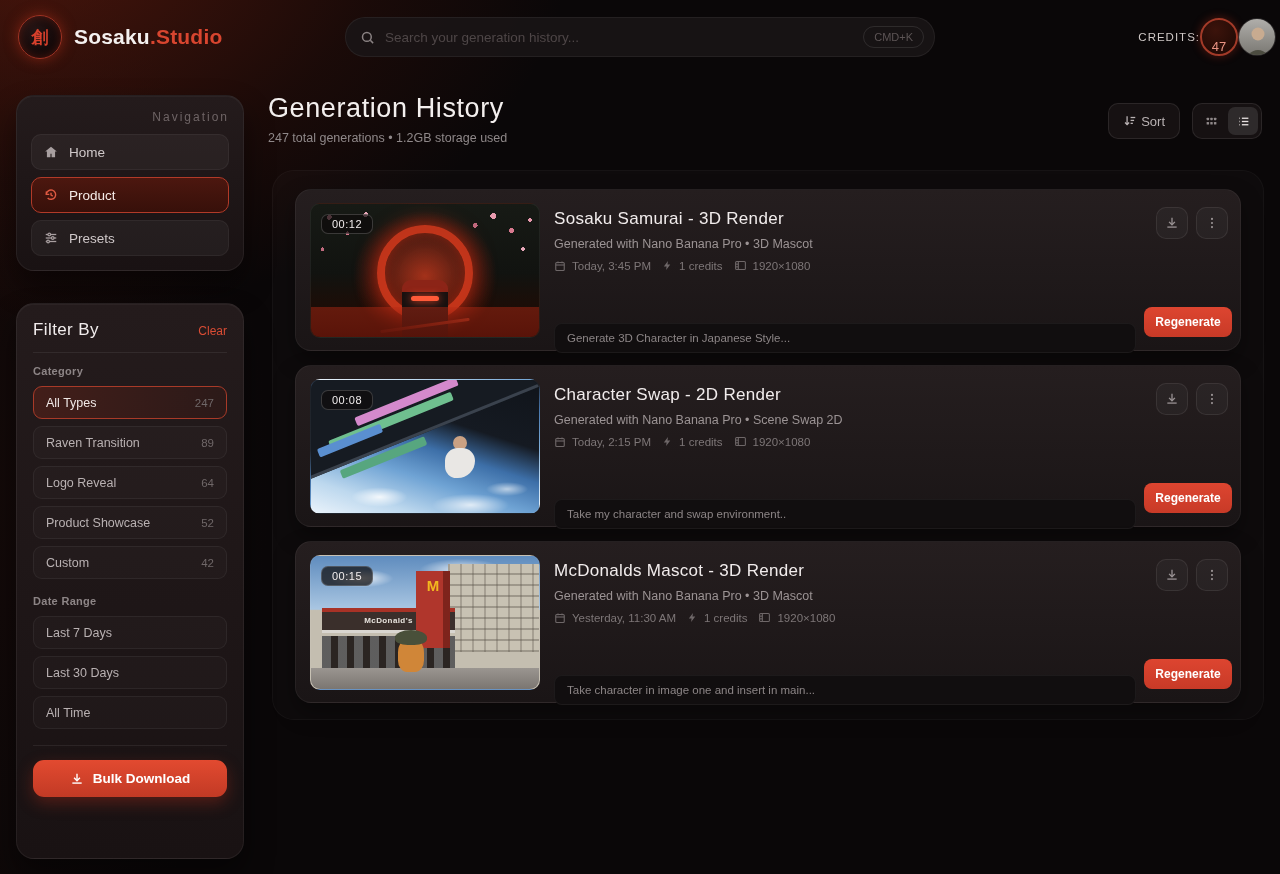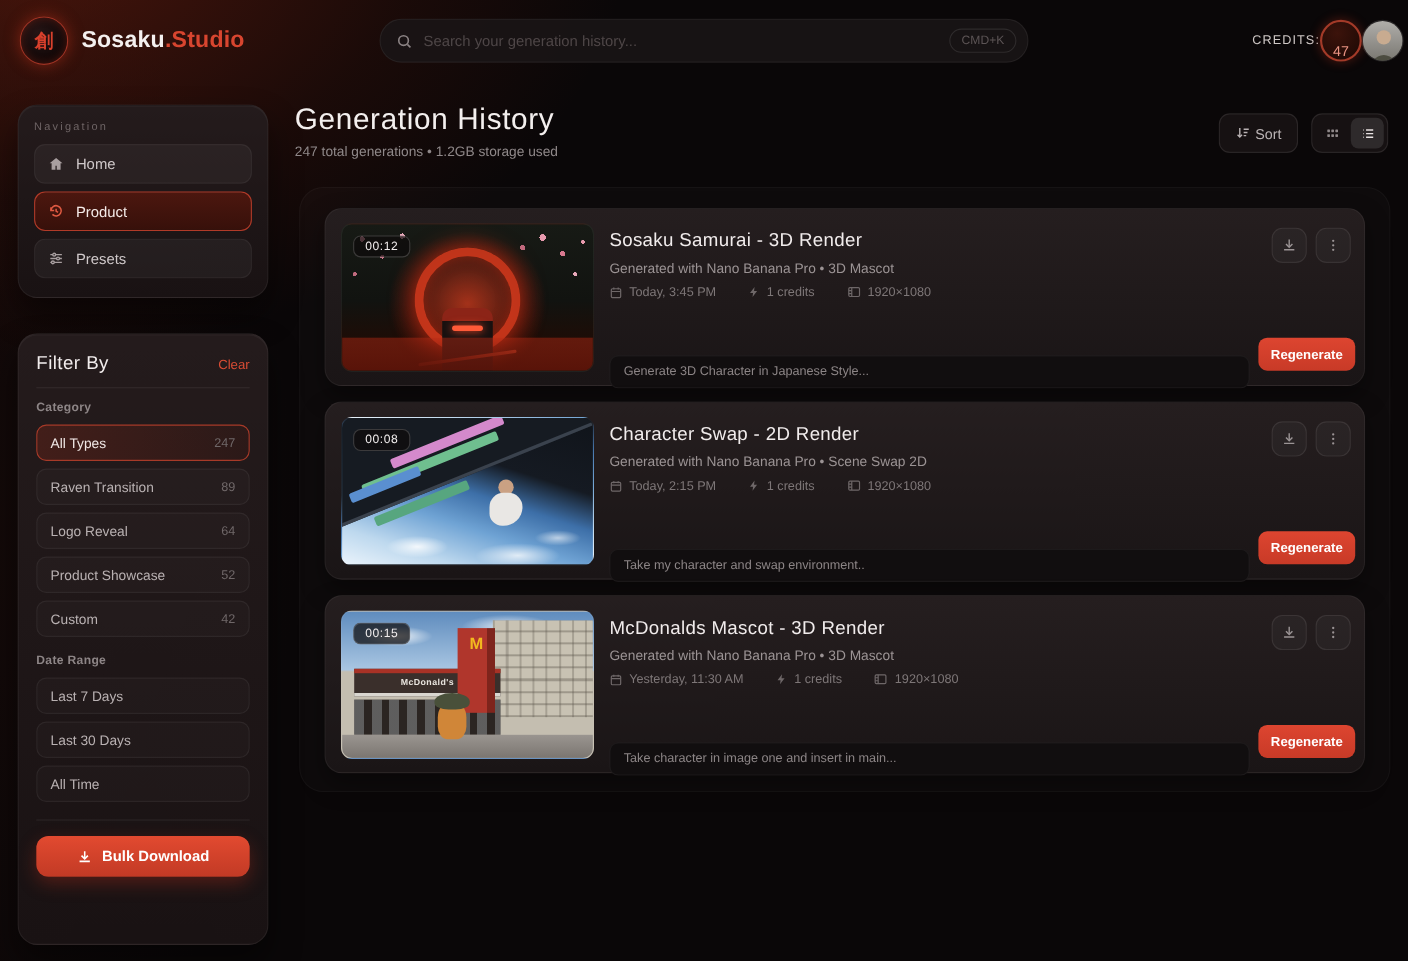--- a/index.html
+++ b/index.html
@@ -42,21 +42,21 @@
   }
   .avatar{ width:38px; height:38px; border-radius:50%; overflow:hidden; border:1px solid rgba(255,255,255,.12); }
   
   .panel{
     position:absolute; left:16px; width:228px; border-radius:18px;
     background:linear-gradient(180deg,#241b1c,#191213);
     border:1px solid rgba(255,255,255,.06);
     box-shadow:0 16px 30px rgba(0,0,0,.45), inset 0 1px 0 rgba(255,255,255,.04);
   }
   .nav-panel{ top:95px; height:176px; padding:12px 14px; }
-  .nav-title{ text-align:left; font-size:10px; letter-spacing:2px; color:#6e6465; margin:2px 0 10px; }
+  .nav-title{ text-align:right; font-size:12px; letter-spacing:2px; color:#6e6465; margin:2px 0 10px; }
   .nav-item{
     height:36px; border-radius:10px; display:flex; align-items:center; gap:11px; padding:0 12px;
     background:rgba(255,255,255,.045); border:1px solid rgba(255,255,255,.05);
     color:#cfc8c9; font-size:13.5px; margin-bottom:7px; cursor:pointer;
   }
   .nav-item .ni{ display:flex; color:#a89fa0; }
   .nav-item.active{
     background:linear-gradient(180deg,#4c170f,#37100a);
     border:1px solid #b23a28; color:#f5ebe8;
   }
@@ -111,21 +111,21 @@
     box-shadow:0 10px 22px rgba(0,0,0,.35);
   }
   .thumb{ position:absolute; left:14px; top:13px; width:230px; height:135px; border-radius:10px; overflow:hidden; cursor:pointer; border:1px solid rgba(255,255,255,.06); }
   .dur{
     position:absolute; top:10px; left:10px; z-index:5; padding:3px 10px; border-radius:7px;
     background:rgba(14,11,11,.72); border:1px solid rgba(255,255,255,.18);
     font-size:11px; color:#f1eded; letter-spacing:.5px;
   }
   .c-title{ position:absolute; left:258px; top:19px; font-size:17px; font-weight:500; letter-spacing:.3px; color:#f1ecec; }
   .c-sub{ position:absolute; left:258px; top:47px; font-size:12.5px; color:#9b9394; }
-  .c-meta{ position:absolute; left:258px; top:69px; display:flex; gap:29px; font-size:11.5px; color:#7d7677; align-items:center; }
+  .c-meta{ position:absolute; left:258px; top:69px; display:flex; gap:11px; font-size:11.5px; color:#7d7677; align-items:center; }
   .m-item{ display:flex; align-items:center; gap:6px; }
   .m-item svg{ color:#6e6768; }
   .prompt-box{
     position:absolute; left:258px; top:133px; width:582px; height:30px; border-radius:8px;
     background:#110e0f; border:1px solid rgba(255,255,255,.05);
     display:flex; align-items:center; padding:0 12px; font-size:11.5px; color:#8c8586;
   }
   .regen-btn{
     position:absolute; left:848px; top:117px; width:88px; height:30px; border:none; border-radius:8px;
     background:linear-gradient(180deg,#dd4530,#c83a27); color:#fff; font-size:12px; font-weight:bold;

